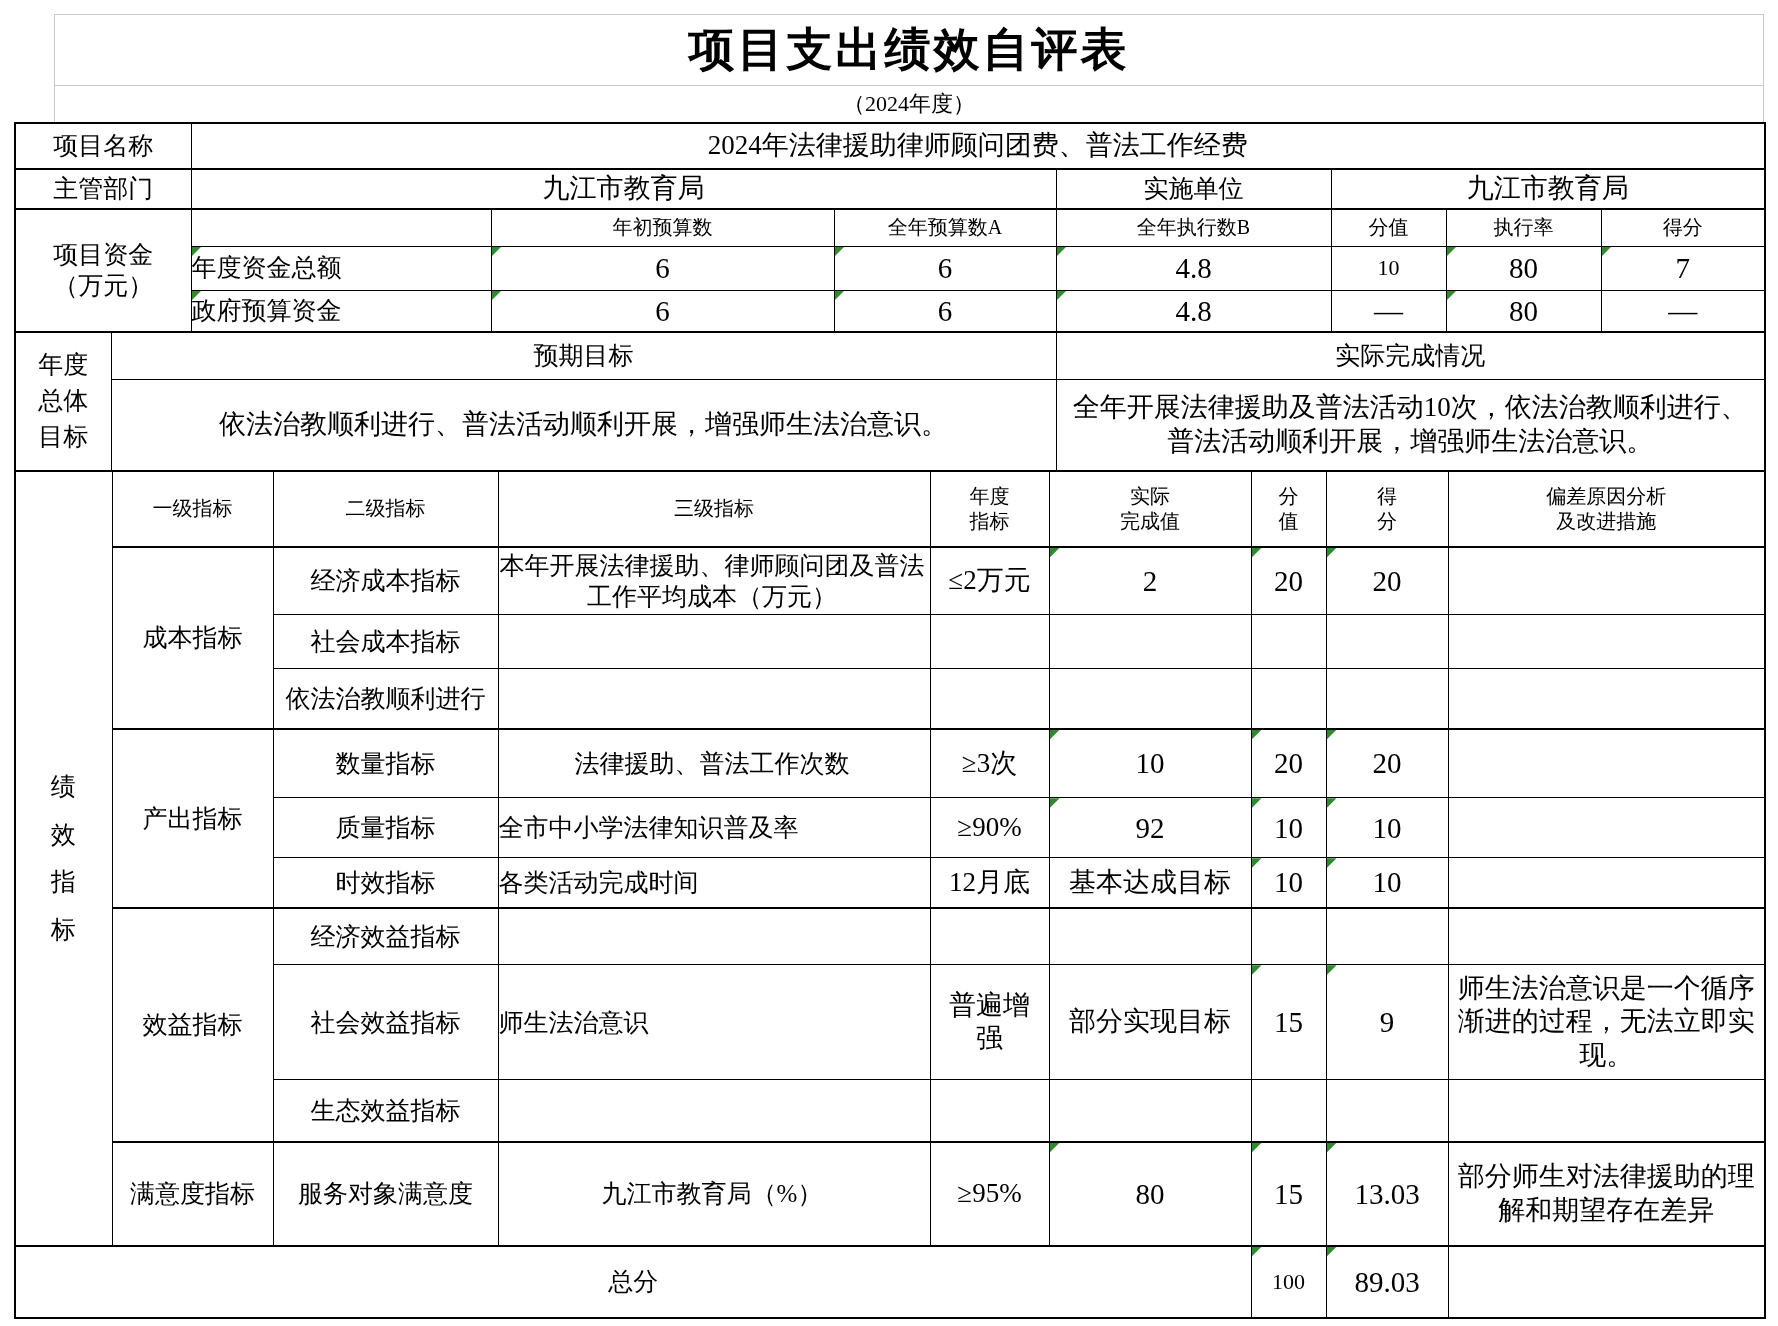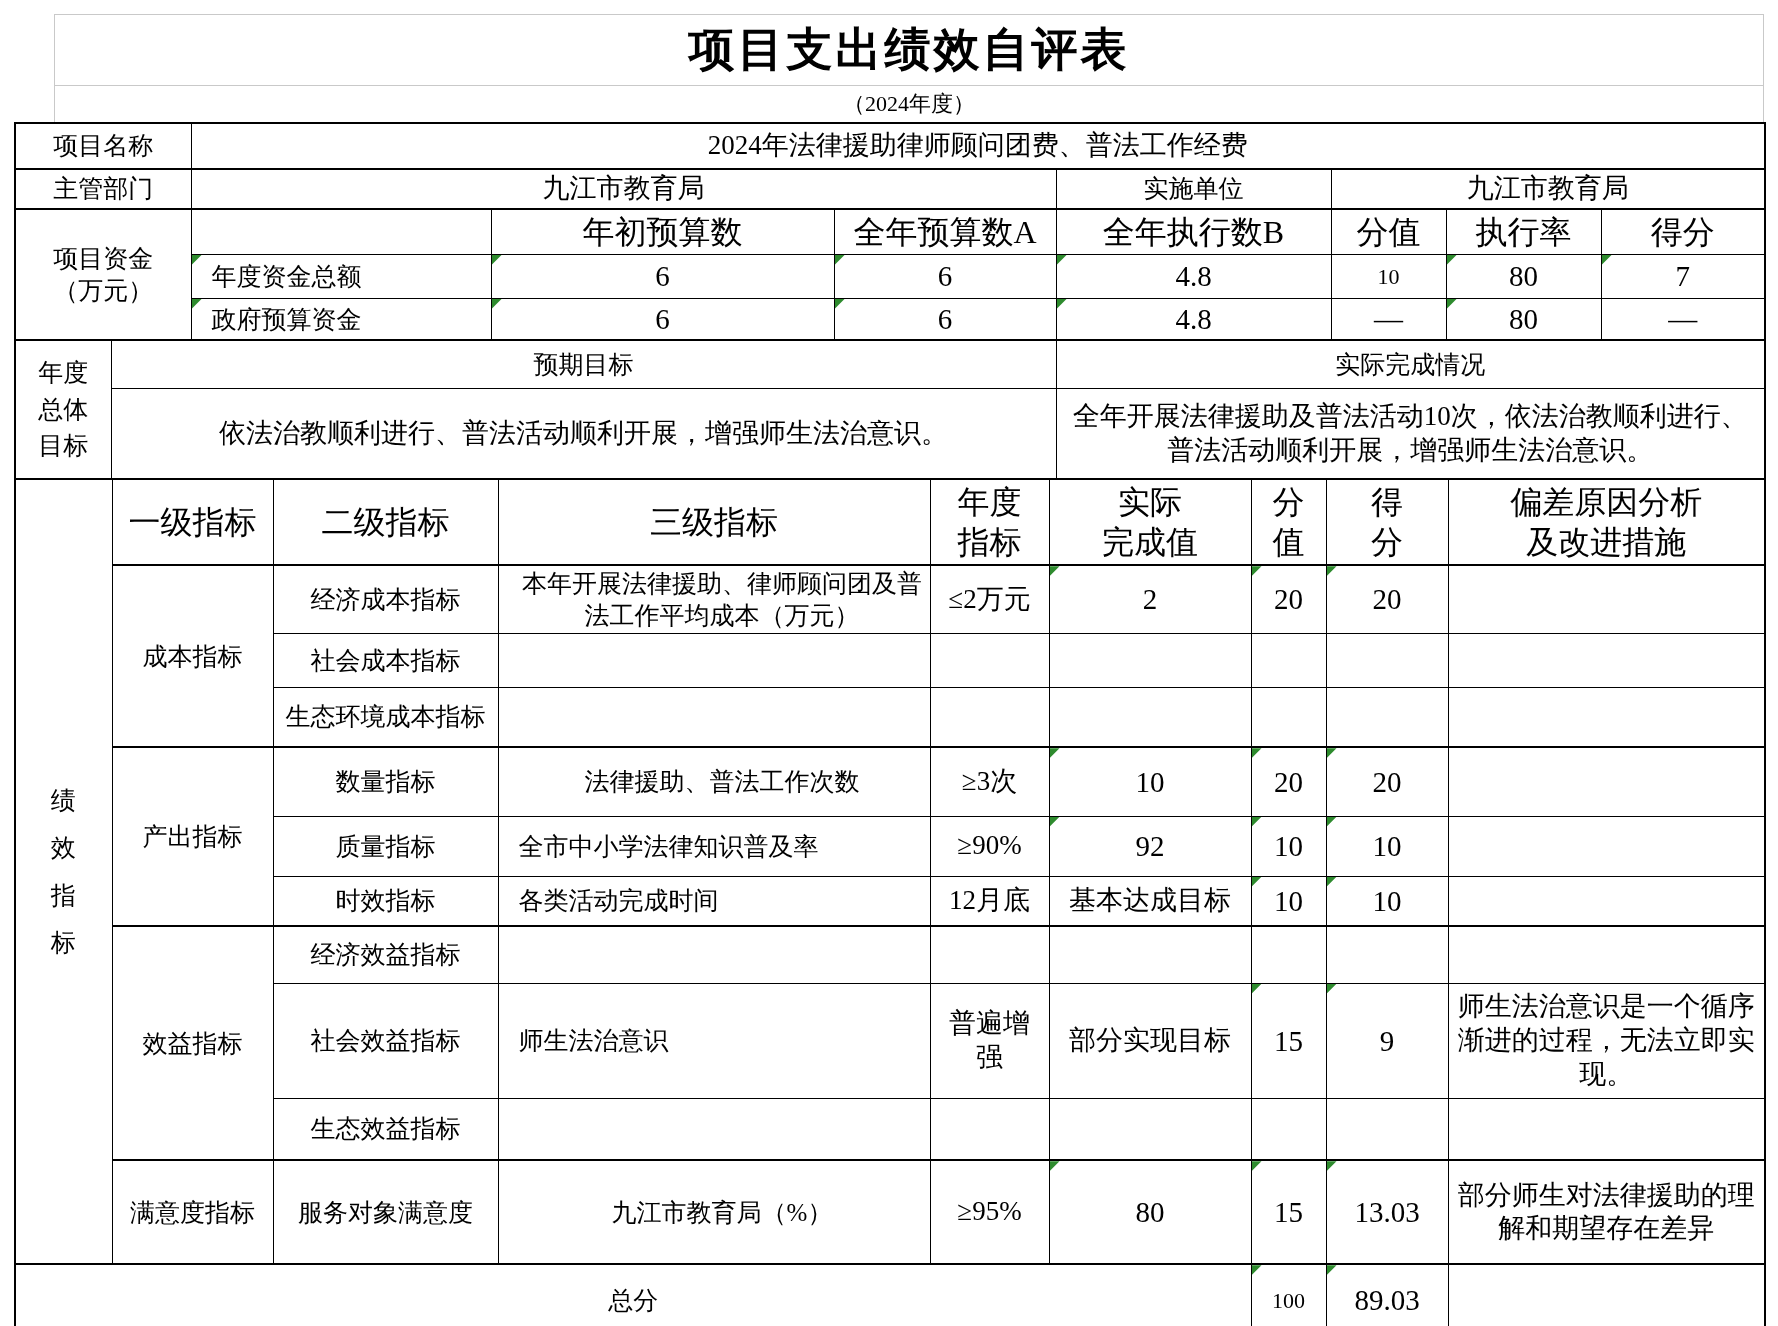--- a/index.html
+++ b/index.html
@@ -20,25 +20,25 @@
 
   table{border-collapse:collapse;table-layout:fixed;width:1750px;
     border:2px solid #000;}
   td{border:1px solid #000;text-align:center;vertical-align:middle;
     font-size:25px;line-height:1.25;padding:2px 4px;overflow:hidden;}
   tr.thick td{border-top-width:2px;text-align:center;}
   table + table{margin-top:-2px;} 
 
   .num{font-size:29px;}
   .small{font-size:22px;}
-  .left{text-align:left;padding-left:20px;}
+  .left{text-align:left;padding-left:0;}
   .ml{white-space:pre-line;}
   .vlabel{font-size:25px;line-height:1.9;letter-spacing:1px;}
   .goal-label{line-height:1.45;}
-  .hdr{font-size:32px;}
+  .hdr{font-size:20px;}
   .big{font-size:27px;}
 
   
   .flag{position:relative;}
   .flag::before{content:"";position:absolute;top:0;left:0;width:10px;height:10px;
     background:var(--flag,#2e8b2e);clip-path:polygon(0 0,100% 0,0 100%);}
 </style>
 </head>
 <body>
 
@@ -172,21 +172,21 @@
     <tr style="height:54px">
       <td>社会成本指标</td>
       <td class="left"></td>
       <td></td>
       <td></td>
       <td></td>
       <td></td>
       <td></td>
     </tr>
     <tr style="height:60px">
-      <td>生态环境成本指标</td>
+      <td>依法治教顺利进行</td>
       <td class="left"></td>
       <td></td>
       <td></td>
       <td></td>
       <td></td>
       <td></td>
     </tr>
 
     <tr class="thick" style="height:69px">
       <td rowspan="3">产出指标</td>

